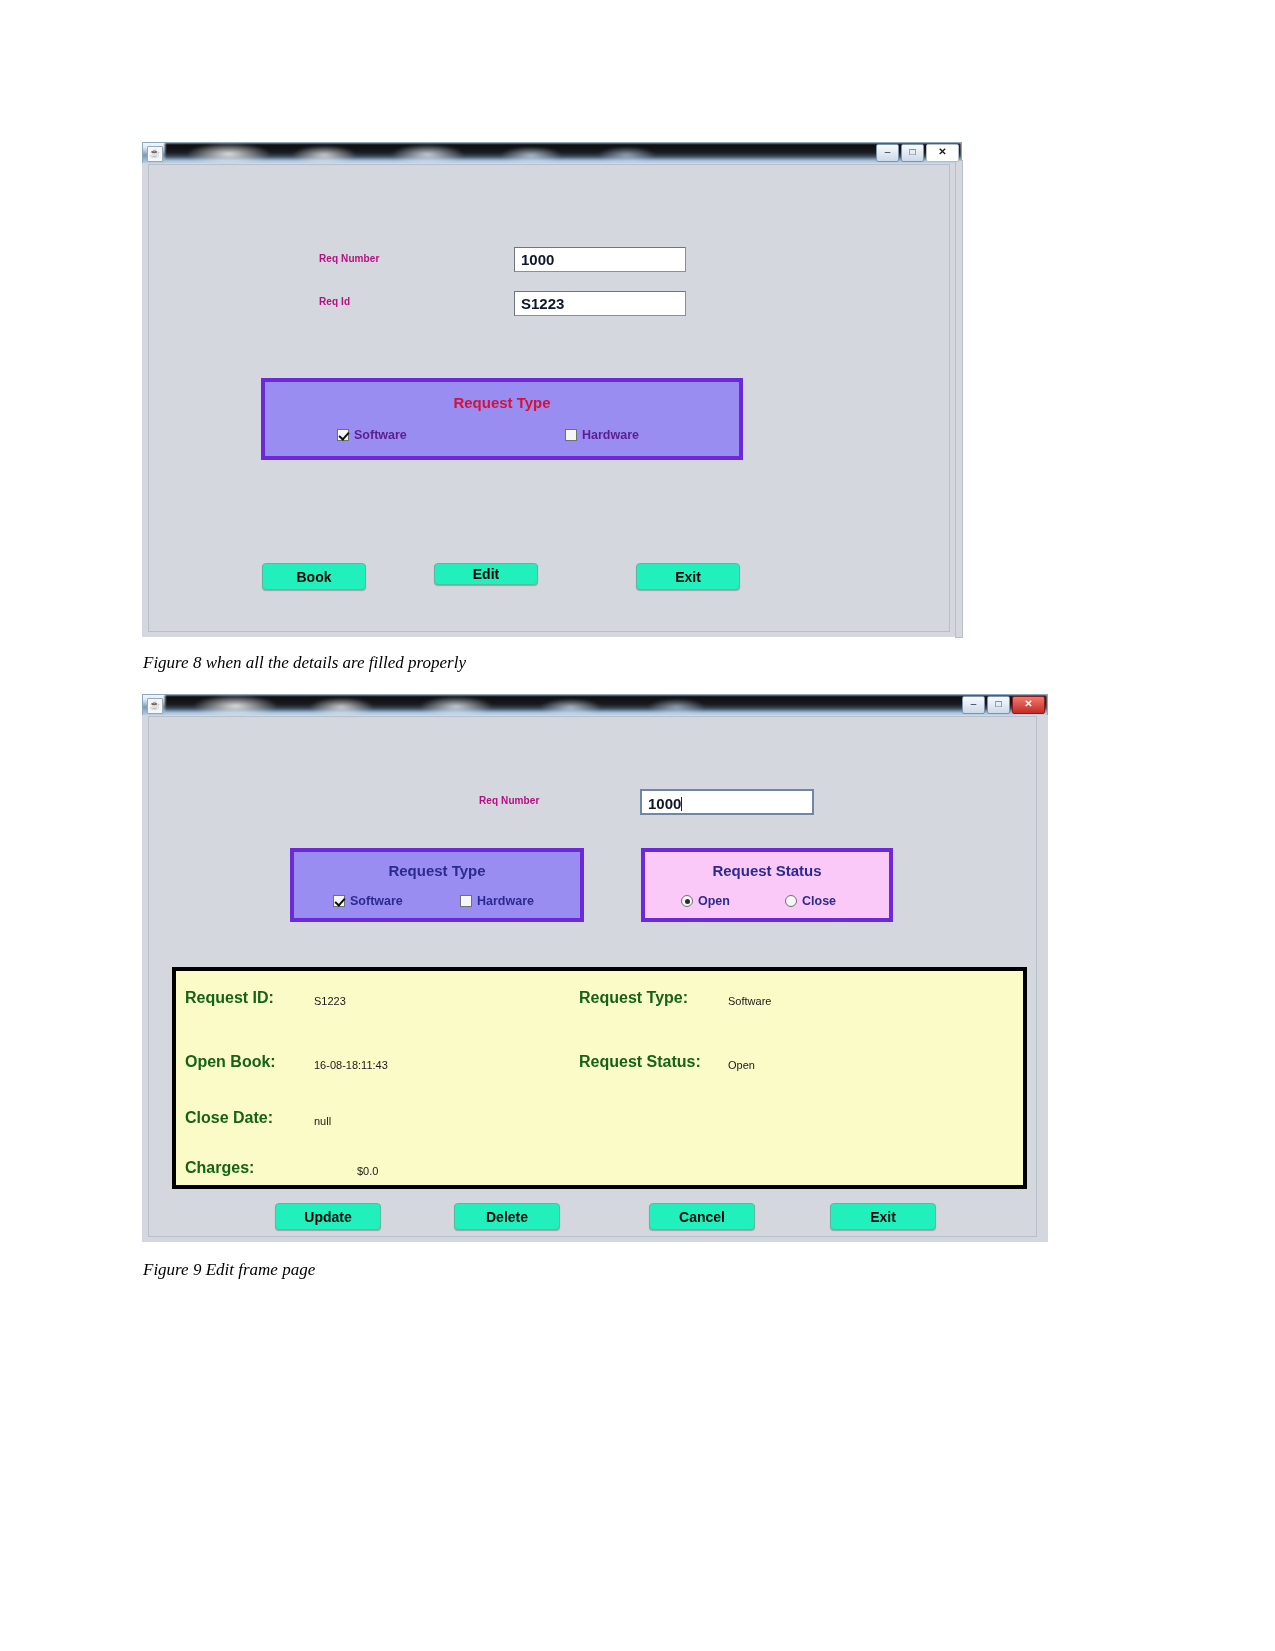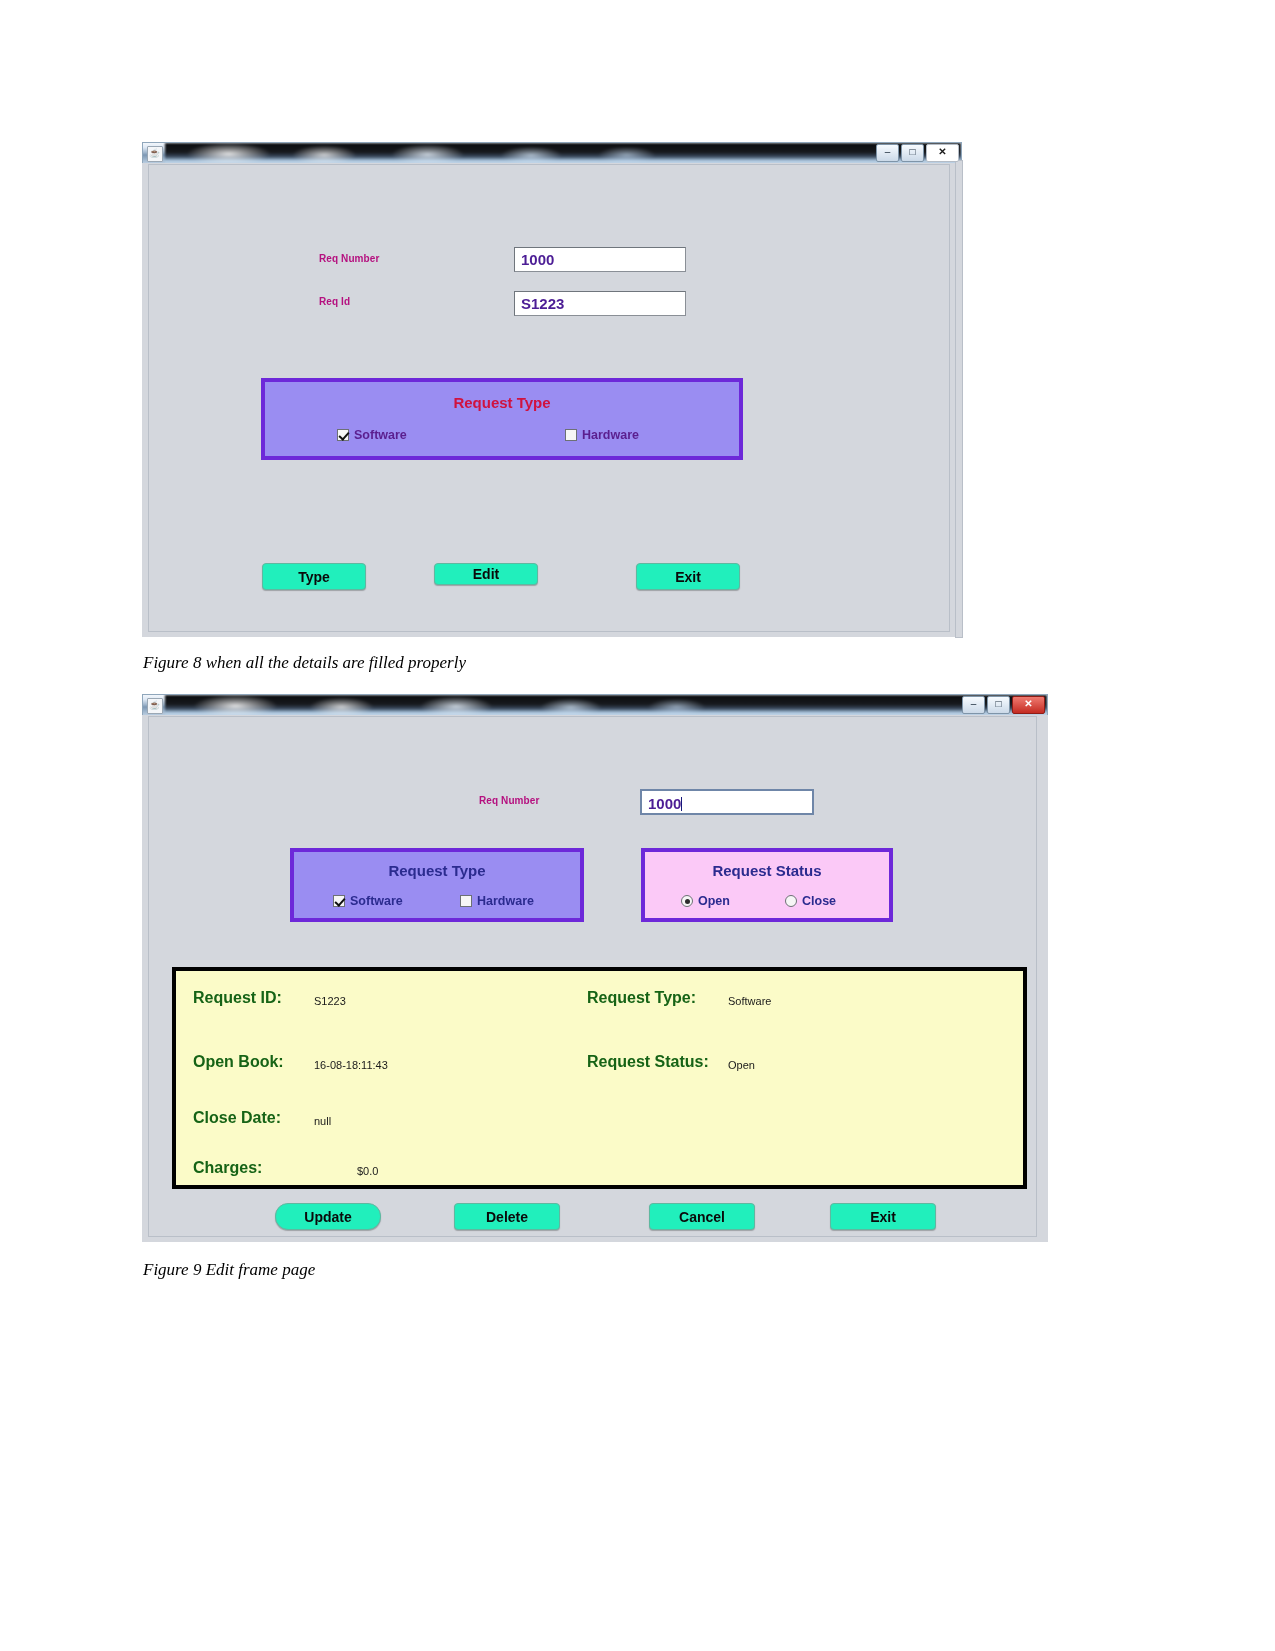--- a/index.html
+++ b/index.html
@@ -103,21 +103,21 @@
     letter-spacing: .1px;
     white-space: nowrap;
   }
   .tfield {
     position: absolute;
     box-sizing: border-box;
     background: #ffffff;
     border: 1px solid #8a8f96;
     border-top-color: #6f757c;
     border-left-color: #6f757c;
-    color: #4c1d95;
+    color: #0f172a;
     font-weight: bold;
     font-size: 15px;
     padding: 1px 0 0 6px;
     white-space: nowrap;
     overflow: hidden;
   }
   .caret {
     display: inline-block;
     width: 1px;
     height: 14px;
@@ -217,21 +217,20 @@
     box-sizing: border-box;
     background: #fbfbc8;
     border: 4px solid #000000;
   }
   .dl {
     position: absolute;
     color: #166316;
     font-weight: bold;
     font-size: 16px;
     white-space: nowrap;
-    margin-left: 8px;
   }
   .dv {
     position: absolute;
     color: #1a1a1a;
     font-size: 11px;
     white-space: nowrap;
   }
 
   
   .caption {
@@ -281,21 +280,21 @@
         <span class="cbox checked"></span>
         <span class="opt-label">Software</span>
       </div>
 
       <div class="optrow" style="left:300px; top:46px;">
         <span class="cbox"></span>
         <span class="opt-label">Hardware</span>
       </div>
     </div>
 
-    <div class="gbtn" style="left:113px; top:398px; width:104px; height:27px;">Type</div>
+    <div class="gbtn" style="left:113px; top:398px; width:104px; height:27px;">Book</div>
     <div class="gbtn" style="left:285px; top:398px; width:104px; height:22px;">Edit</div>
     <div class="gbtn" style="left:487px; top:398px; width:104px; height:27px;">Exit</div>
   </div>
 </div>
 <div class="edge-sliver" style="left:955px; top:160px; width:8px; height:478px;"></div>
 
 <div class="caption" style="left:143px; top:653px;">Figure 8 when all the details are filled properly</div>
 
 <div class="jwindow" style="left:142px; top:694px; width:906px; height:548px;">
 
@@ -355,20 +354,20 @@
       <div class="dl" style="left:403px; top:82px;">Request Status:</div>
       <div class="dv" style="left:552px; top:88px;">Open</div>
 
       <div class="dl" style="left:9px; top:138px;">Close Date:</div>
       <div class="dv" style="left:138px; top:144px;">null</div>
 
       <div class="dl" style="left:9px; top:188px;">Charges:</div>
       <div class="dv" style="left:138px; top:194px;padding-left:43px;">$0.0</div>
     </div>
 
-    <div class="gbtn" style="left:126px; top:486px; width:106px; height:27px;border-radius:13px;">Update</div>
+    <div class="gbtn" style="left:126px; top:486px; width:106px; height:27px;">Update</div>
     <div class="gbtn" style="left:305px; top:486px; width:106px; height:27px;">Delete</div>
     <div class="gbtn" style="left:500px; top:486px; width:106px; height:27px;">Cancel</div>
     <div class="gbtn" style="left:681px; top:486px; width:106px; height:27px;">Exit</div>
   </div>
 </div>
 
 <div class="caption" style="left:143px; top:1260px;">Figure 9 Edit frame page</div>
 
 </body></html>

